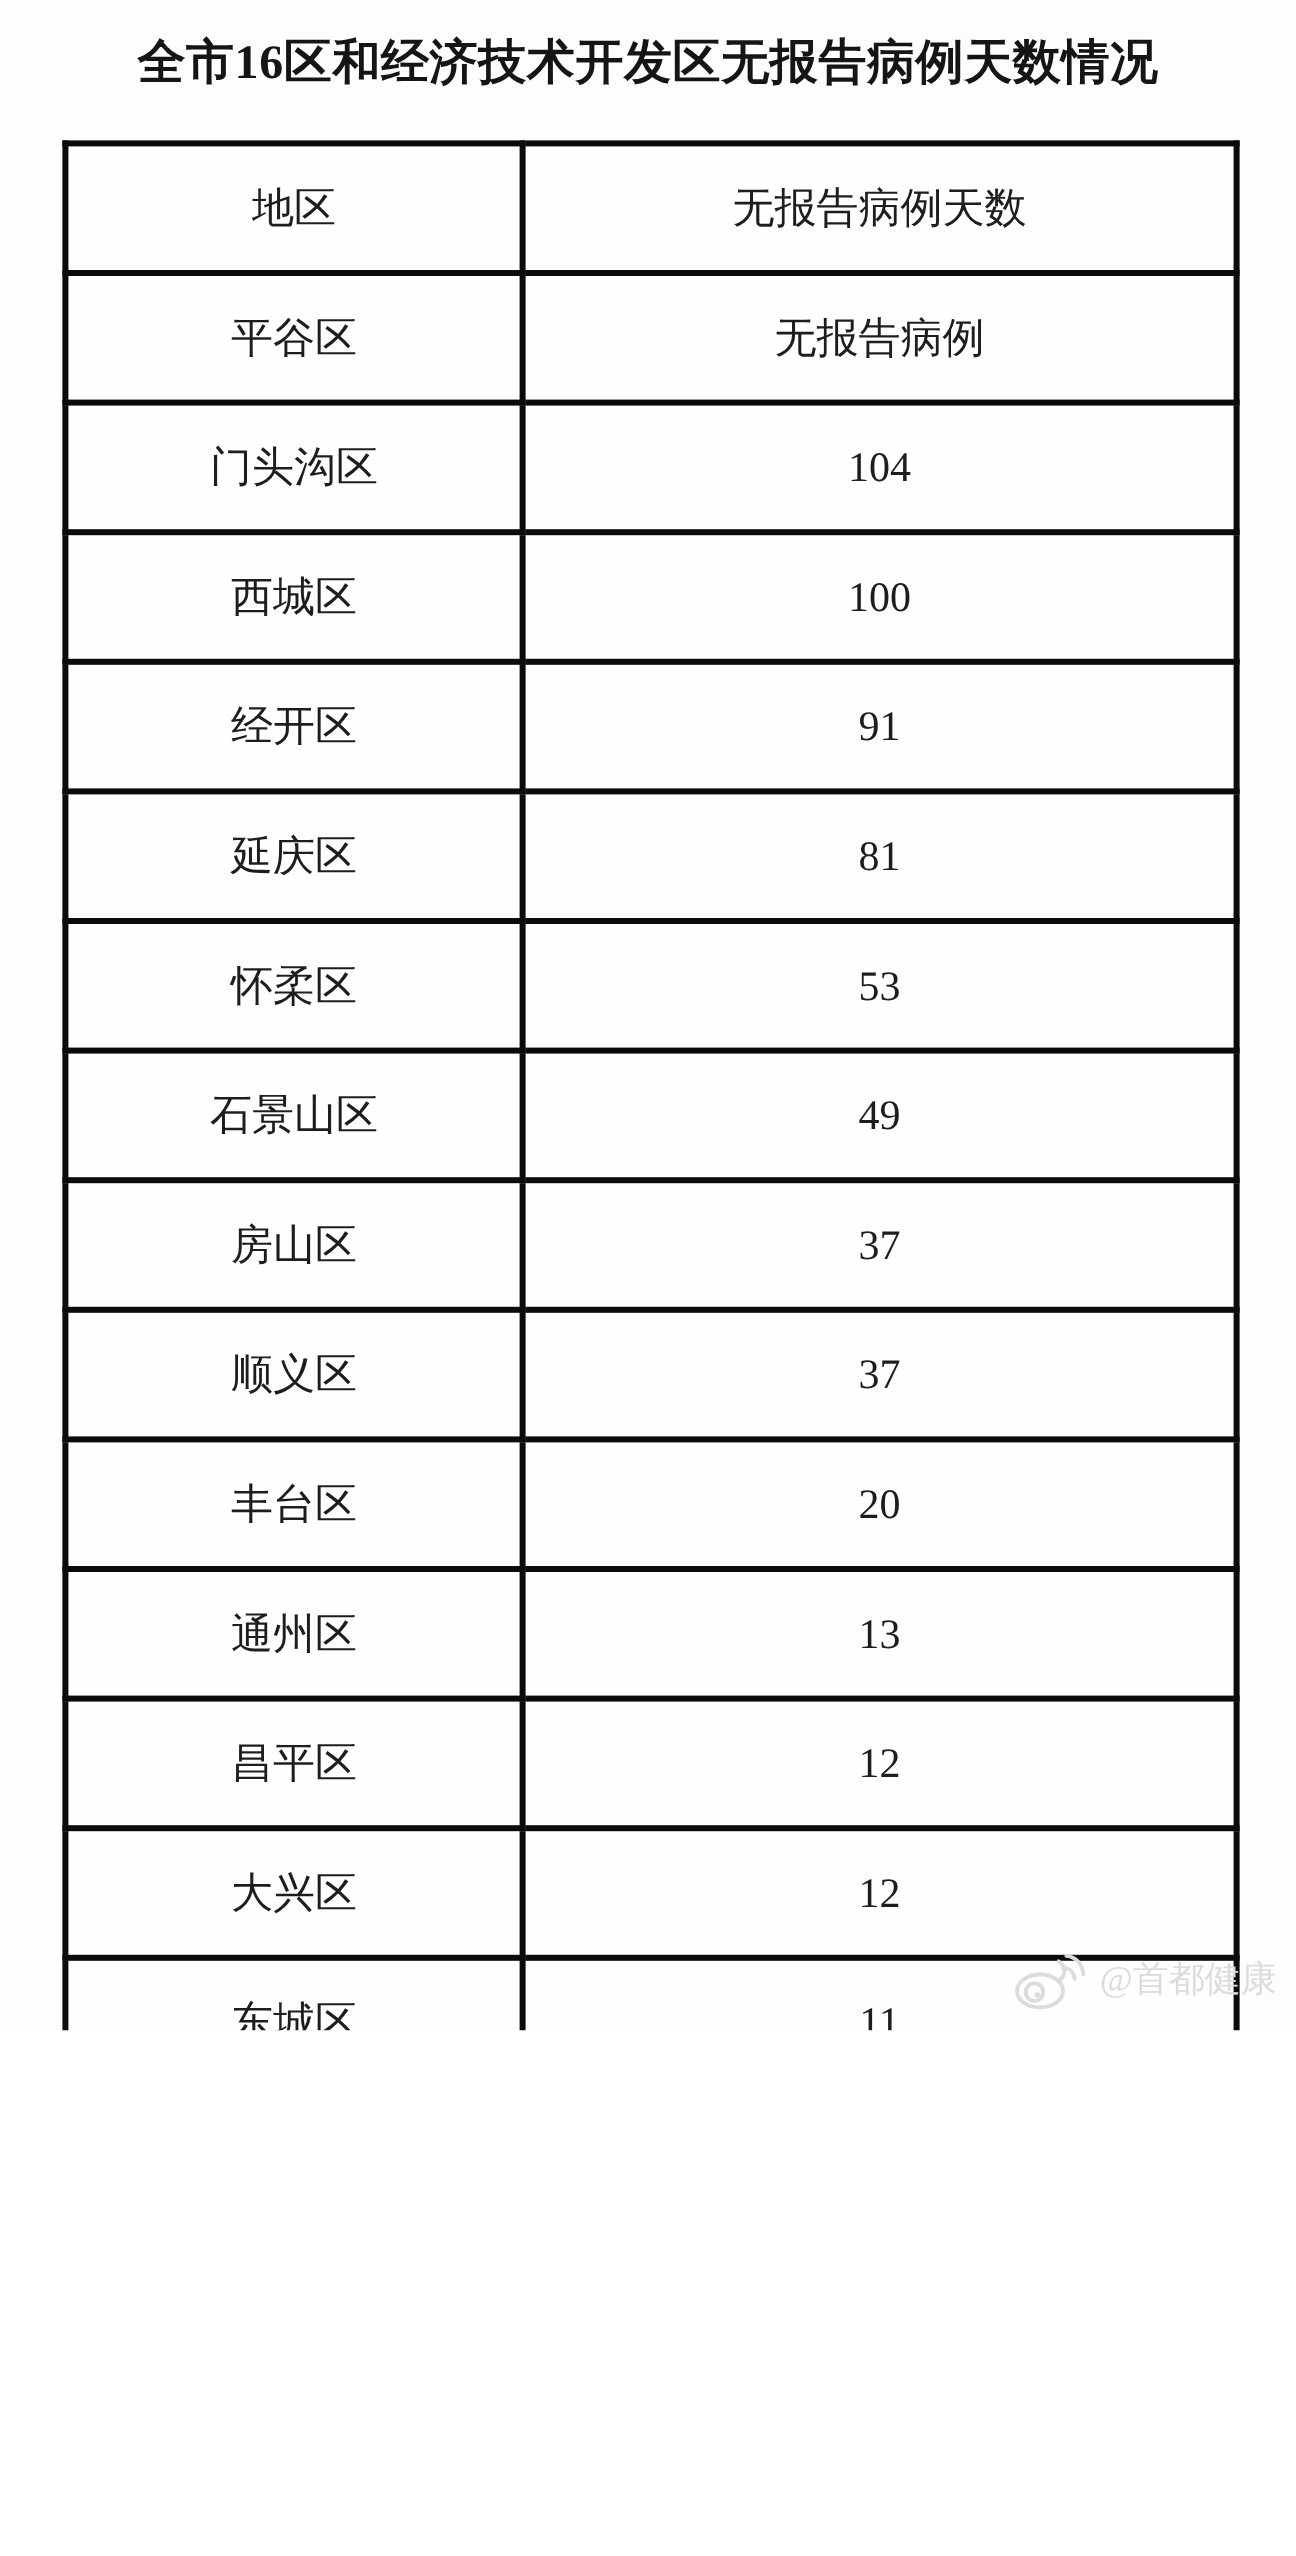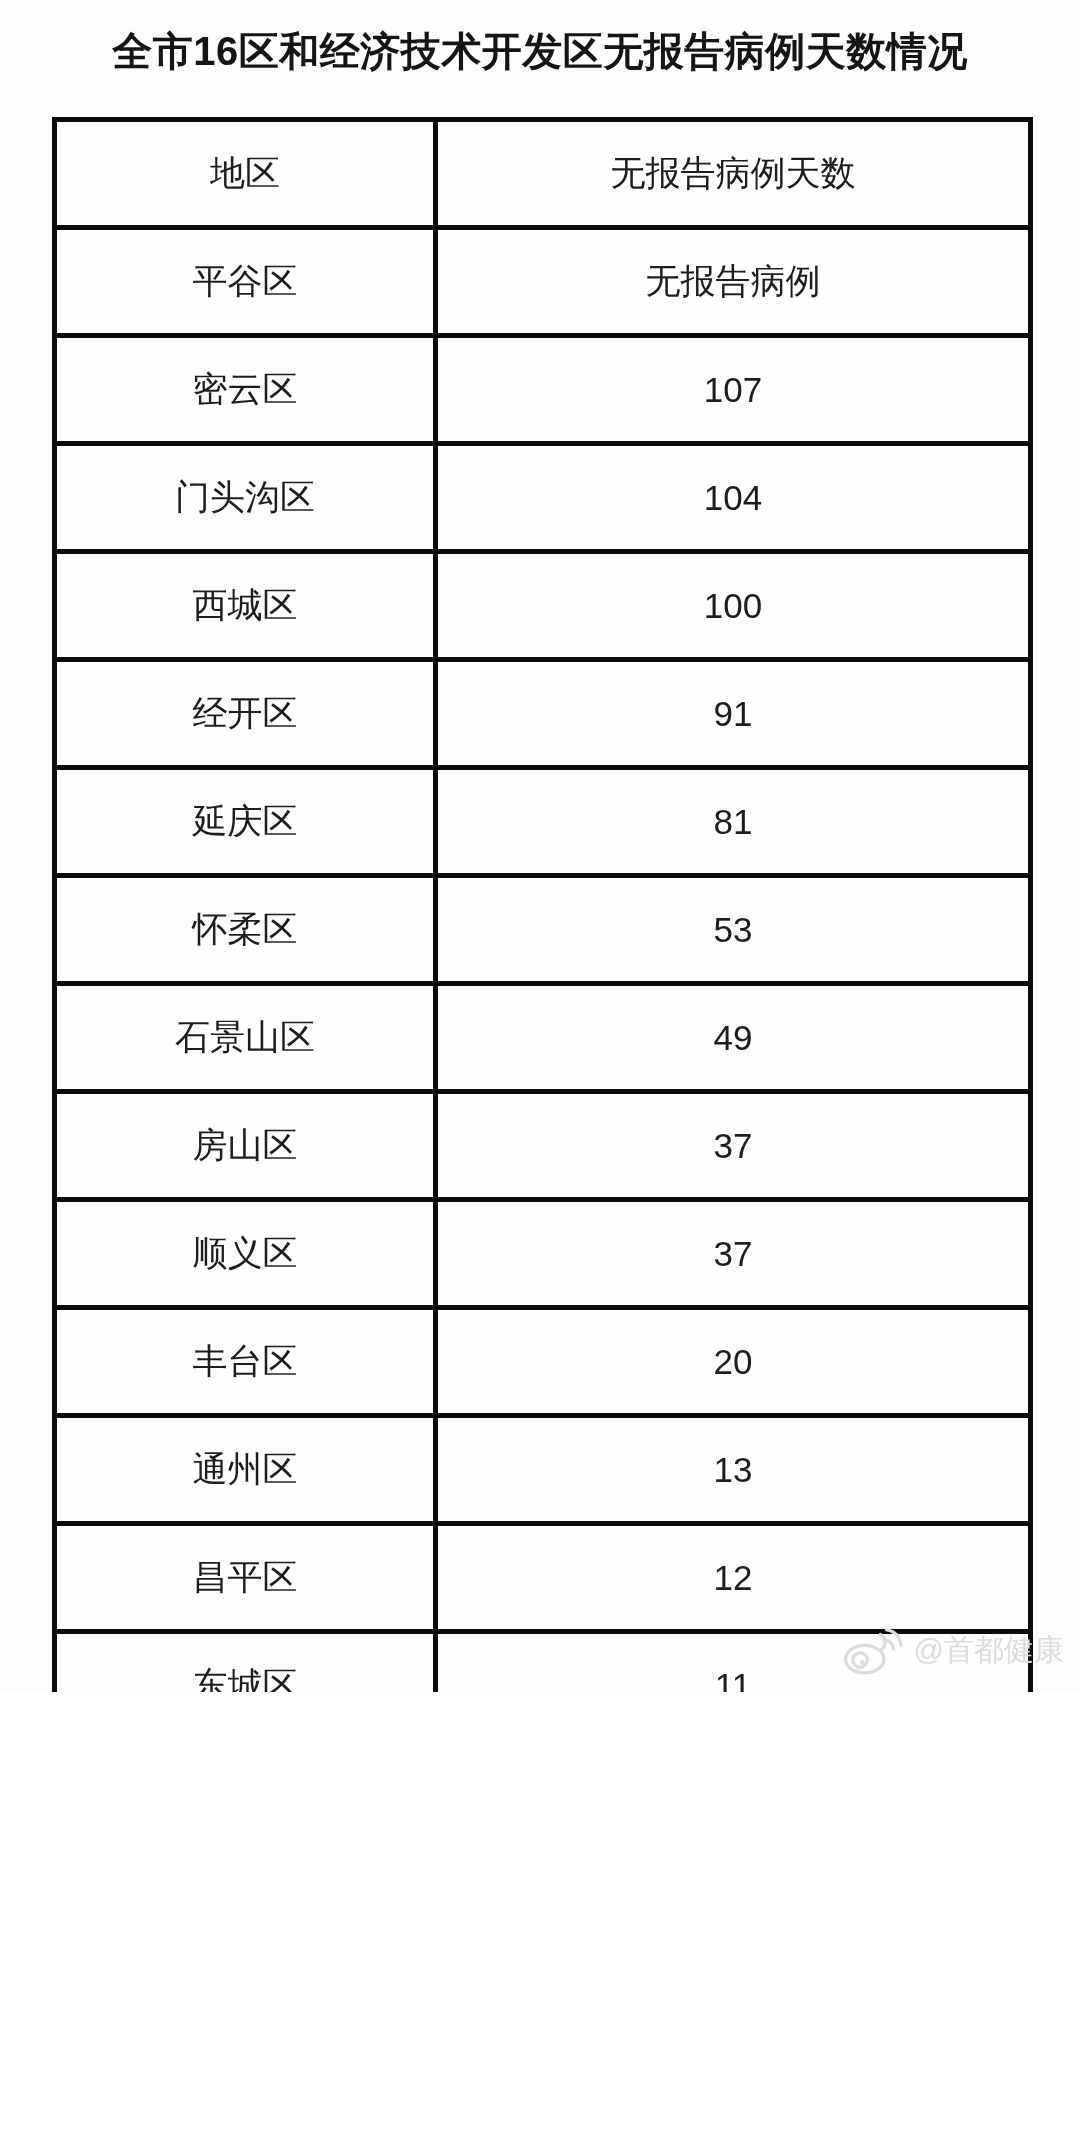--- a/index.html
+++ b/index.html
@@ -5,21 +5,21 @@
   html, body {
     margin: 0;
     padding: 0;
     background: #ffffff;
   }
   .page {
     position: relative;
     width: 1080px;
     height: 1692px;
     background: #fdfdfd;
-    font-family: Liberation Sans, sans-serif;
+    font-family: Liberation Serif, serif;
     overflow: hidden;
   }
   .page-title {
     position: absolute;
     top: 24px;
     left: 0;
     width: 100%;
     text-align: center;
     font-size: 40px;
     font-weight: bold;
@@ -82,24 +82,20 @@
         <th>地区</th>
         <th>无报告病例天数</th>
       </tr>
     </thead>
     <tbody>
         <tr>
           <td>平谷区</td>
           <td>无报告病例</td>
         </tr>
         <tr>
-          <td>密云区</td>
-          <td>107</td>
-        </tr>
-        <tr>
           <td>门头沟区</td>
           <td>104</td>
         </tr>
         <tr>
           <td>西城区</td>
           <td>100</td>
         </tr>
         <tr>
           <td>经开区</td>
           <td>91</td>
@@ -130,20 +126,24 @@
         </tr>
         <tr>
           <td>通州区</td>
           <td>13</td>
         </tr>
         <tr>
           <td>昌平区</td>
           <td>12</td>
         </tr>
         <tr>
+          <td>大兴区</td>
+          <td>12</td>
+        </tr>
+        <tr>
           <td>东城区</td>
           <td>11</td>
         </tr>
         <tr>
           <td>朝阳区</td>
           <td>3</td>
         </tr>
       </tbody>
   </table>
 

